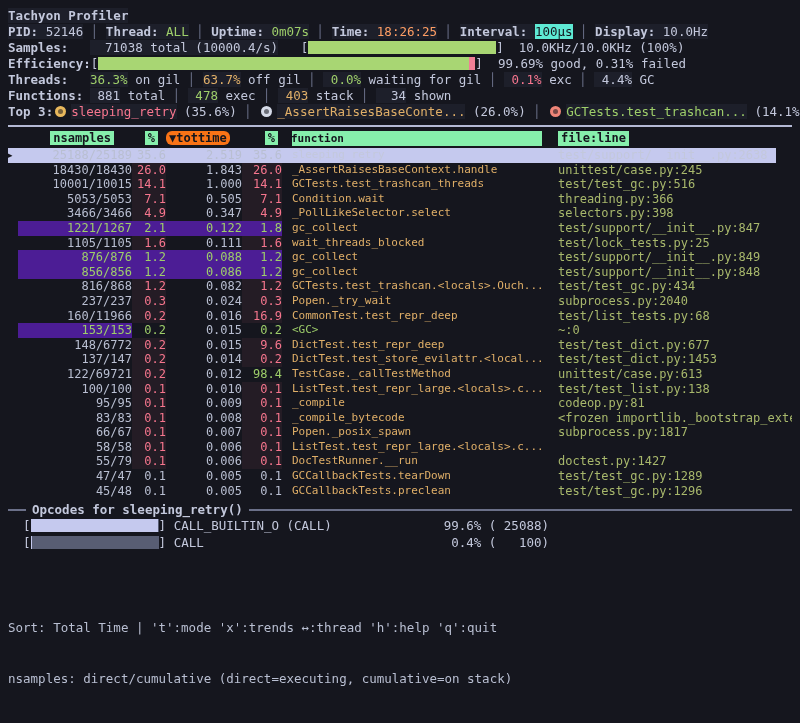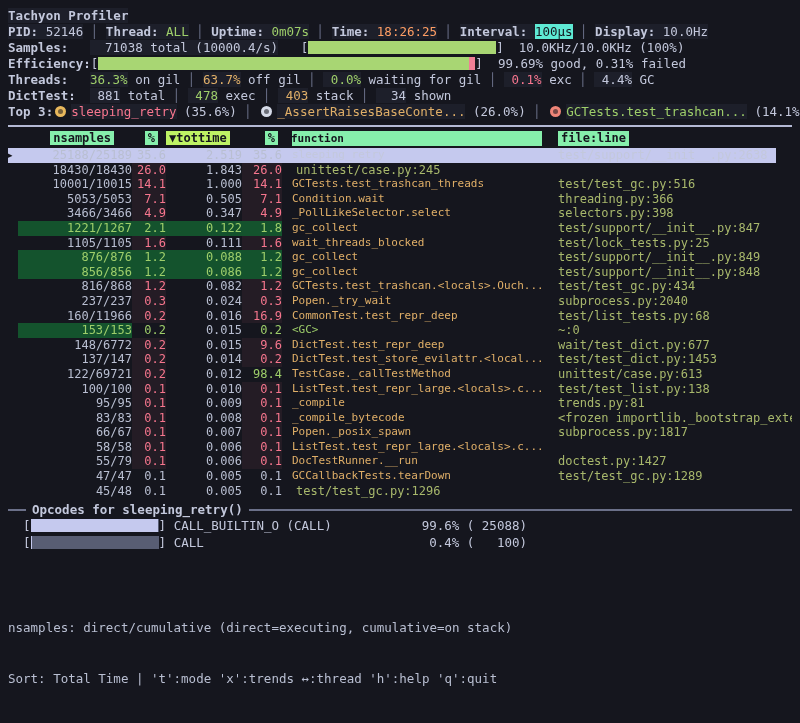--- a/index.html
+++ b/index.html
@@ -45,29 +45,29 @@
     padding-left:10px;
     position:relative;
     white-space:pre; 
   }
   .thead { height:16px; line-height:15px; margin-bottom:1px; }
   .c1,.c2,.c3,.c4 { text-align:right; }
   .c5,.c7 { text-align:left; overflow:hidden; }
   .c5 { font-size:11px; }
   .c7 { padding-left:4px; }
   .hcell { background:#86efac; color:#14151d; font-weight:bold; padding:0 3px; }
-  .hsort { background:#bef264; }
+  .hsort { background:#f97316;border-radius:6px; }
   .h1 { margin-right:18px; }
   .h2 { margin-right:8px; }
   .h3 { margin-right:14px; }
   .h4 { margin-right:4px; }
   .h5 { display:inline-block; width:254px; margin-left:-4px; }
   .h6 { display:inline-block; }
   .num { color:#b9bfd2; }
-  .hlc { background:#14532d; }
+  .hlc { background:#4c1d95; }
   .rbg { background:rgba(247,118,142,0.07); }
   .trow.sel { background:#c5c9ee; margin-right:16px; }
   .trow.sel span { color:#14151d !important; background:none; }
   .sel-marker {
     position:absolute; left:-1px; top:0;
     color:#c5c9ee; font-size:9px;
   }
   .fn-amber { color:#e0af68; }
   .fn-green { color:#9ece6a; }
   .file { color:#a8b86c; }
@@ -79,21 +79,21 @@
   .medal.silver { background:#d6dbe8; }
   .medal.bronze { background:#ef8578; }
 
   
   .op-title-line { display:flex; align-items:center; height:15px; margin-top:4px; white-space:pre; }
   .dash { border-top:2px solid #6b7089; }
   .dash.short { width:18px; margin-right:6px; }
   .dash.long { flex:1; margin-left:6px; }
   .op-row { display:flex; align-items:center; height:17px; white-space:pre; }
   .op-name { display:inline-block; width:248px; }
-  .op-stat { display:inline-block; text-align:right; }
+  .op-stat { display:inline-block; text-align:right;margin-left:22px; }
 
   .footer { position:absolute; left:8px; bottom:16px; white-space:pre; }
   .footer div { height:21px; color:#b9bfd2; }
 </style>
 </head>
 <body>
 
 <div class="line">
   <b class="chip">Tachyon Profiler</b>
 </div>
@@ -106,63 +106,63 @@
 
 <div class="line">
   <b>Efficiency:</b><span>[</span><span class="bar-track eff-bar"><span class="fill-green" style="flex:1"></span><span class="fill-pink" id="eff-fail-fill" style="width: 6px;"></span></span><span>]</span><span>  99.69% good, 0.31% failed</span>
 </div>
 
 <div class="line">
   <b class="lblcol">Threads:</b><span id="threads-items"><span class="chip v-green">36.3%</span><span> on gil</span><span class="sep"> │ </span><span class="chip v-amber">63.7%</span><span> off gil</span><span class="sep"> │ </span><span class="chip v-green"> 0.0%</span><span> waiting for gil</span><span class="sep"> │ </span><span class="chip v-red"> 0.1%</span><span> exc</span><span class="sep"> │ </span><span class="chip v-fg"> 4.4%</span><span> GC</span></span>
 </div>
 
 <div class="line">
-  <b class="lblcol">DictTest:</b><span id="functions-items"><span class="chip v-fg"> 881</span><span> total</span><span class="sep"> │ </span><span class="chip v-green"> 478</span><span> exec</span><span class="sep"> │ </span><span class="chip v-amber"> 403</span><span> stack</span><span class="sep"> │ </span><span class="chip v-fg">  34</span><span> shown</span></span>
+  <b class="lblcol">Functions:</b><span id="functions-items"><span class="chip v-fg"> 881</span><span> total</span><span class="sep"> │ </span><span class="chip v-green"> 478</span><span> exec</span><span class="sep"> │ </span><span class="chip v-amber"> 403</span><span> stack</span><span class="sep"> │ </span><span class="chip v-fg">  34</span><span> shown</span></span>
 </div>
 
 <div class="line">
   <b class="lblcol">Top 3:</b><span id="top3-items"><span class="medal gold"></span><span class="chip v-red">sleeping_retry</span><span> (35.6%)</span><span class="sep"> │ </span><span class="medal silver"></span><span class="chip v-amber">_AssertRaisesBaseConte...</span><span> (26.0%)</span><span class="sep"> │ </span><span class="medal bronze"></span><span class="chip v-green">GCTests.test_trashcan...</span><span> (14.1%)</span></span>
 </div>
 
 <hr class="hrline">
 
 <div class="tbl">
   <div class="trow thead" id="table-header"><div class="c1"><span class="hcell h1">nsamples</span></div><div class="c2"><span class="hcell h2">%</span></div><div class="c3"><span class="hcell hsort h3">▼tottime</span></div><div class="c4"><span class="hcell h4">%</span></div><div></div><div class="c5"><span class="hcell  h5">function</span></div><div class="c7"><span class="hcell  h6">file:line</span></div></div>
   <div id="table-body">
       <div class="trow sel"><span class="sel-marker">▶</span><div class="c1 num">25188/25189</div><div class="c2 num">35.6</div><div class="c3 num">2.519</div><div class="c4 num">35.6</div><div></div><div class="c5 ">sleeping_retry</div><div class="c7 ">test/support/__init__.py:2638</div></div>
-      <div class="trow"><div class="c1 num">18430/18430</div><div class="c2 v-red rbg">26.0</div><div class="c3 num">1.843</div><div class="c4 v-red rbg">26.0</div><div></div><div class="c7 file">unittest/case.py:245</div></div>
+      <div class="trow"><div class="c1 num">18430/18430</div><div class="c2 v-red rbg">26.0</div><div class="c3 num">1.843</div><div class="c4 v-red rbg">26.0</div><div></div><div class="c5 fn-amber">_AssertRaisesBaseContext.handle</div><div class="c7 file">unittest/case.py:245</div></div>
       <div class="trow"><div class="c1 num">10001/10015</div><div class="c2 v-red rbg">14.1</div><div class="c3 num">1.000</div><div class="c4 v-red rbg">14.1</div><div></div><div class="c5 fn-amber">GCTests.test_trashcan_threads</div><div class="c7 file">test/test_gc.py:516</div></div>
       <div class="trow"><div class="c1 num">5053/5053</div><div class="c2 v-red rbg">7.1</div><div class="c3 num">0.505</div><div class="c4 v-red rbg">7.1</div><div></div><div class="c5 fn-amber">Condition.wait</div><div class="c7 file">threading.py:366</div></div>
       <div class="trow"><div class="c1 num">3466/3466</div><div class="c2 v-red rbg">4.9</div><div class="c3 num">0.347</div><div class="c4 v-red rbg">4.9</div><div></div><div class="c5 fn-amber">_PollLikeSelector.select</div><div class="c7 file">selectors.py:398</div></div>
       <div class="trow"><div class="c1 v-green hlc">1221/1267</div><div class="c2 v-green hlc">2.1</div><div class="c3 v-green hlc">0.122</div><div class="c4 v-green hlc">1.8</div><div></div><div class="c5 fn-amber">gc_collect</div><div class="c7 file">test/support/__init__.py:847</div></div>
       <div class="trow"><div class="c1 num">1105/1105</div><div class="c2 v-red rbg">1.6</div><div class="c3 num">0.111</div><div class="c4 v-red rbg">1.6</div><div></div><div class="c5 fn-amber">wait_threads_blocked</div><div class="c7 file">test/lock_tests.py:25</div></div>
       <div class="trow"><div class="c1 v-green hlc">876/876</div><div class="c2 v-green hlc">1.2</div><div class="c3 v-green hlc">0.088</div><div class="c4 v-green hlc">1.2</div><div></div><div class="c5 fn-amber">gc_collect</div><div class="c7 file">test/support/__init__.py:849</div></div>
       <div class="trow"><div class="c1 v-green hlc">856/856</div><div class="c2 v-green hlc">1.2</div><div class="c3 v-green hlc">0.086</div><div class="c4 v-green hlc">1.2</div><div></div><div class="c5 fn-amber">gc_collect</div><div class="c7 file">test/support/__init__.py:848</div></div>
       <div class="trow"><div class="c1 num">816/868</div><div class="c2 v-red rbg">1.2</div><div class="c3 num">0.082</div><div class="c4 v-red rbg">1.2</div><div></div><div class="c5 fn-amber">GCTests.test_trashcan.&lt;locals&gt;.Ouch...</div><div class="c7 file">test/test_gc.py:434</div></div>
       <div class="trow"><div class="c1 num">237/237</div><div class="c2 v-red rbg">0.3</div><div class="c3 num">0.024</div><div class="c4 v-red rbg">0.3</div><div></div><div class="c5 fn-amber">Popen._try_wait</div><div class="c7 file">subprocess.py:2040</div></div>
       <div class="trow"><div class="c1 num">160/11966</div><div class="c2 v-red rbg">0.2</div><div class="c3 num">0.016</div><div class="c4 v-red rbg">16.9</div><div></div><div class="c5 fn-amber">CommonTest.test_repr_deep</div><div class="c7 file">test/list_tests.py:68</div></div>
       <div class="trow"><div class="c1 v-green hlc">153/153</div><div class="c2 v-green">0.2</div><div class="c3 num">0.015</div><div class="c4 v-green">0.2</div><div></div><div class="c5 fn-green">&lt;GC&gt;</div><div class="c7 file">~:0</div></div>
-      <div class="trow"><div class="c1 num">148/6772</div><div class="c2 v-red rbg">0.2</div><div class="c3 num">0.015</div><div class="c4 v-red rbg">9.6</div><div></div><div class="c5 fn-amber">DictTest.test_repr_deep</div><div class="c7 file">wait/test_dict.py:677</div></div>
+      <div class="trow"><div class="c1 num">148/6772</div><div class="c2 v-red rbg">0.2</div><div class="c3 num">0.015</div><div class="c4 v-red rbg">9.6</div><div></div><div class="c5 fn-amber">DictTest.test_repr_deep</div><div class="c7 file">test/test_dict.py:677</div></div>
       <div class="trow"><div class="c1 num">137/147</div><div class="c2 v-red rbg">0.2</div><div class="c3 num">0.014</div><div class="c4 v-red rbg">0.2</div><div></div><div class="c5 fn-amber">DictTest.test_store_evilattr.&lt;local...</div><div class="c7 file">test/test_dict.py:1453</div></div>
       <div class="trow"><div class="c1 num">122/69721</div><div class="c2 v-red rbg">0.2</div><div class="c3 num">0.012</div><div class="c4 v-green">98.4</div><div></div><div class="c5 fn-amber">TestCase._callTestMethod</div><div class="c7 file">unittest/case.py:613</div></div>
       <div class="trow"><div class="c1 num">100/100</div><div class="c2 v-red rbg">0.1</div><div class="c3 num">0.010</div><div class="c4 v-red rbg">0.1</div><div></div><div class="c5 fn-amber">ListTest.test_repr_large.&lt;locals&gt;.c...</div><div class="c7 file">test/test_list.py:138</div></div>
-      <div class="trow"><div class="c1 num">95/95</div><div class="c2 v-red rbg">0.1</div><div class="c3 num">0.009</div><div class="c4 v-red rbg">0.1</div><div></div><div class="c5 fn-amber">_compile</div><div class="c7 file">trends.py:81</div></div>
+      <div class="trow"><div class="c1 num">95/95</div><div class="c2 v-red rbg">0.1</div><div class="c3 num">0.009</div><div class="c4 v-red rbg">0.1</div><div></div><div class="c5 fn-amber">_compile</div><div class="c7 file">codeop.py:81</div></div>
       <div class="trow"><div class="c1 num">83/83</div><div class="c2 v-red rbg">0.1</div><div class="c3 num">0.008</div><div class="c4 v-red rbg">0.1</div><div></div><div class="c5 fn-amber">_compile_bytecode</div><div class="c7 file">&lt;frozen importlib._bootstrap_externa</div></div>
       <div class="trow"><div class="c1 num">66/67</div><div class="c2 v-red rbg">0.1</div><div class="c3 num">0.007</div><div class="c4 v-red rbg">0.1</div><div></div><div class="c5 fn-amber">Popen._posix_spawn</div><div class="c7 file">subprocess.py:1817</div></div>
       <div class="trow"><div class="c1 num">58/58</div><div class="c2 v-red rbg">0.1</div><div class="c3 num">0.006</div><div class="c4 v-red rbg">0.1</div><div></div><div class="c5 fn-amber">ListTest.test_repr_large.&lt;locals&gt;.c...</div></div>
       <div class="trow"><div class="c1 num">55/79</div><div class="c2 v-red rbg">0.1</div><div class="c3 num">0.006</div><div class="c4 v-red rbg">0.1</div><div></div><div class="c5 fn-amber">DocTestRunner.__run</div><div class="c7 file">doctest.py:1427</div></div>
       <div class="trow"><div class="c1 num">47/47</div><div class="c2 num">0.1</div><div class="c3 num">0.005</div><div class="c4 num">0.1</div><div></div><div class="c5 fn-amber">GCCallbackTests.tearDown</div><div class="c7 file">test/test_gc.py:1289</div></div>
-      <div class="trow"><div class="c1 num">45/48</div><div class="c2 num">0.1</div><div class="c3 num">0.005</div><div class="c4 num">0.1</div><div></div><div class="c7 file">test/test_gc.py:1296</div></div>
+      <div class="trow"><div class="c1 num">45/48</div><div class="c2 num">0.1</div><div class="c3 num">0.005</div><div class="c4 num">0.1</div><div></div><div class="c5 fn-amber">GCCallbackTests.preclean</div><div class="c7 file">test/test_gc.py:1296</div></div>
     </div>
 </div>
 
 <div class="op-title-line">
   <span class="dash short"></span><b>Opcodes for sleeping_retry()</b><span class="dash long"></span>
 </div>
 <div id="opcode-rows">
     <div class="op-row"><span>  [</span><span class="bar-track op-bar"><span class="fill-lav" style="width: 127.488px;"></span></span><span>] </span><span class="op-name">CALL_BUILTIN_O (CALL)</span><span class="op-stat">99.6% ( 25088)</span></div>
     <div class="op-row"><span>  [</span><span class="bar-track op-bar"><span class="fill-lav" style="width: 0.512px;"></span></span><span>] </span><span class="op-name">CALL</span><span class="op-stat"> 0.4% (   100)</span></div>
   </div>
 
 <div class="footer">
+  <div>Sort: Total Time | 't':mode 'x':trends ↔:thread 'h':help 'q':quit</div>
   <div>nsamples: direct/cumulative (direct=executing, cumulative=on stack)</div>
-  <div>Sort: Total Time | 't':mode 'x':trends ↔:thread 'h':help 'q':quit</div>
 </div>
 
 </body></html>

